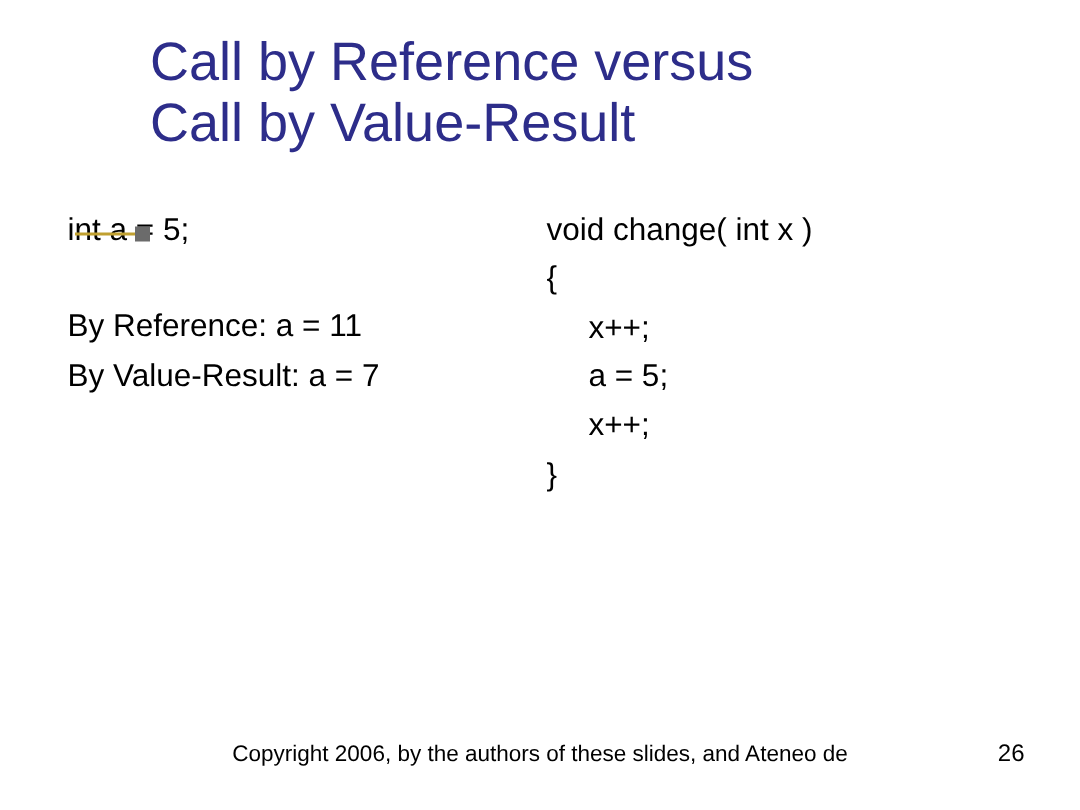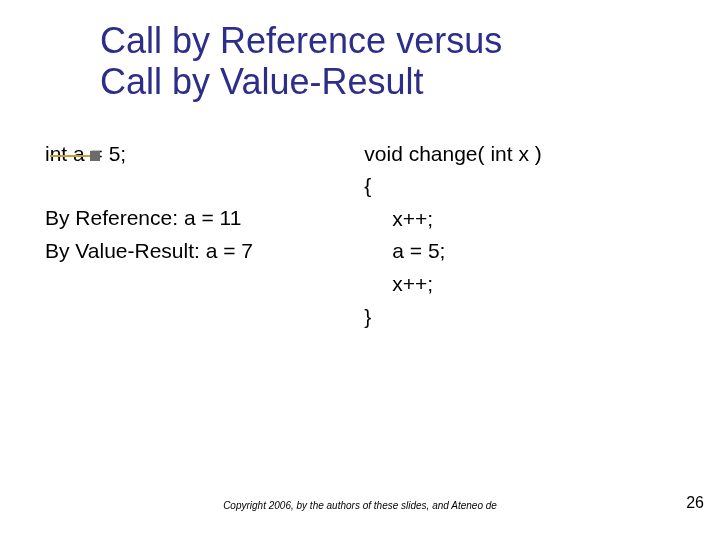--- a/index.html
+++ b/index.html
@@ -64,29 +64,28 @@
     }
     .col-left .group1 { margin-bottom: 32px; }
     .col-right .code-line { white-space: pre; }
     .indent { margin-left: 28px; }
     .footer {
       position: absolute;
       bottom: 28px;
       left: 0;
       width: 100%;
       text-align: center;
-      font-size: 10px;
+      font-size: 15px;
       color: #000;
       line-height: 1.3;
-      font-style: italic;
     }
     .page-num {
       position: absolute;
       bottom: 28px;
-      right: 16px;
+      right: 37px;
       font-size: 16px;
       color: #000;
     }
   </style>
 </head>
 <body>
 
 <div class="slide">
   <div class="title-block">
     <div class="title">Call by Reference versus</div>

